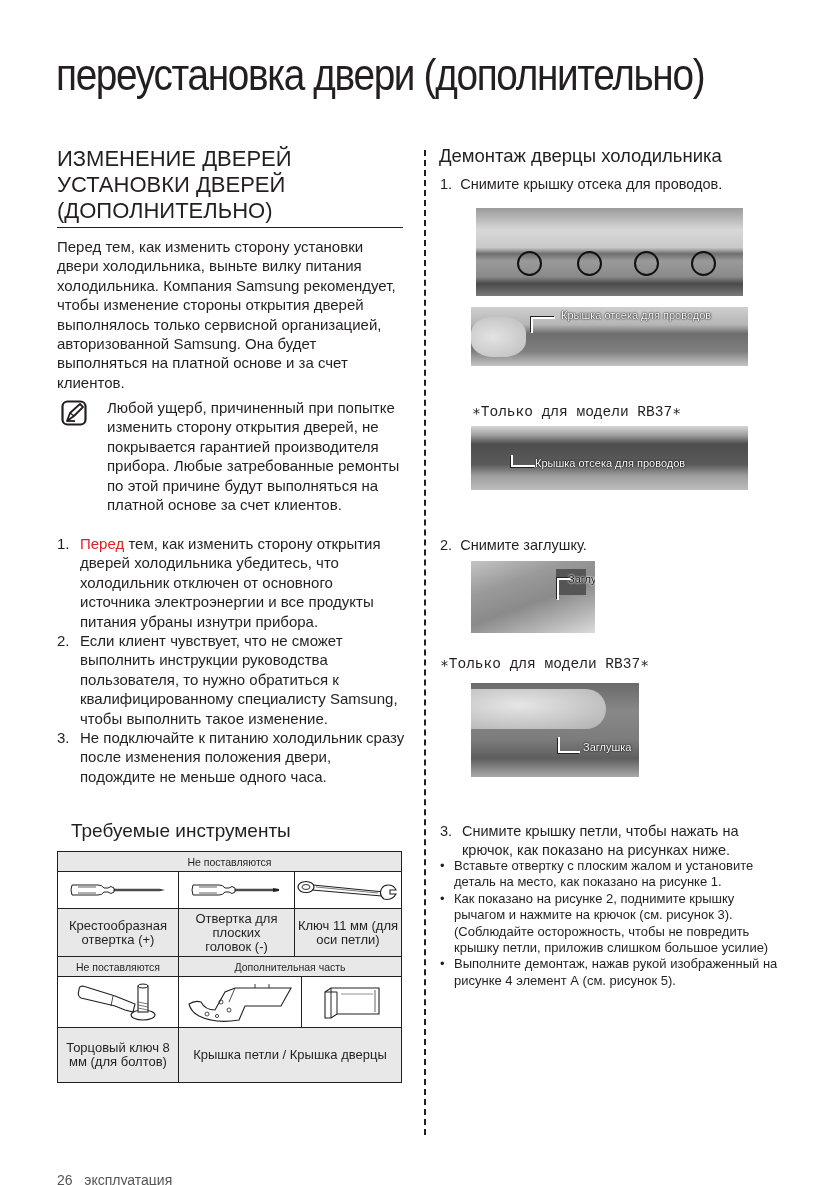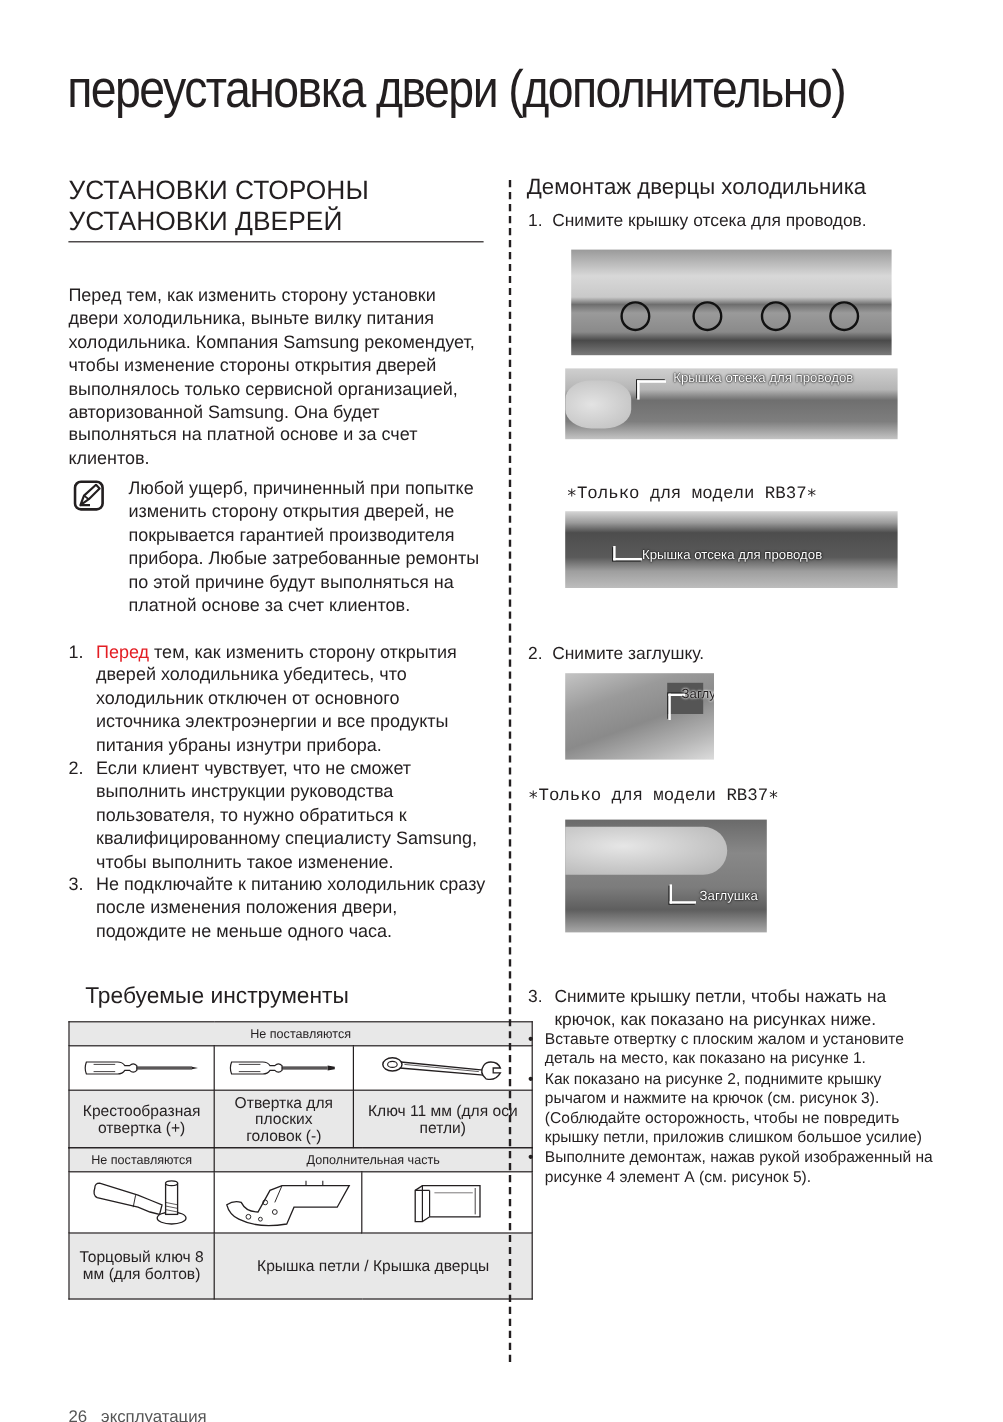--- a/index.html
+++ b/index.html
@@ -16,21 +16,21 @@
   .intro { left: 57px; top: 237px; width: 350px; font-size: 15px; line-height: 19.4px; }
   .note { left: 57px; top: 398px; width: 350px; }
   .note-icon { position: absolute; left: 4px; top: 2px; width: 26px; height: 26px; }
   .note-text { margin-left: 50px; font-size: 15px; line-height: 19.4px; }
   .steps { left: 57px; top: 534px; width: 350px; font-size: 15px; line-height: 19.4px; margin: 0; padding: 0; list-style: none; }
   .steps li { position: relative; padding-left: 23px; }
   .steps .num { position: absolute; left: 0; top: 0; }
   .red { color: #e31e24; }
 
   .tools-title { left: 57px; top: 820px; font-size: 19px; color: #231f20; margin-left: 14px; }
-  table.tools { position: absolute; left: 57px; border-collapse: collapse; width: 387px; }
+  table.tools { position: absolute; left: 57px; border-collapse: collapse; width: 345px; }
   table.tools td { border: 1px solid #231f20; text-align: center; padding: 0; }
   table.tools .hdr { background: #e8e8e8; font-size: 10.5px; height: 19px; }
   table.tools .img { height: 36px; background: #fff; }
   table.tools .lbl { background: #e8e8e8; font-size: 13px; line-height: 14px; height: 47px; }
   #t1 { top: 851px; }
   #t2 { top: 956px; }
   table.tools svg { display: block; margin: 0 auto; }
 
   .footer { left: 57px; top: 1134px; font-size: 14px; color: #555; margin-top: 38px; }
 
@@ -50,22 +50,23 @@
   .bullets { left: 438px; top: 858px; width: 345px; font-size: 13px; line-height: 16.4px; margin: 0; padding: 0; list-style: none; }
   .bullets li { position: relative; padding-left: 16px; }
   .bullets li::before { content: "•"; position: absolute; left: 2px; top: 0; }
 </style>
 </head>
 <body>
 
 <div class="abs page-title">переустановка двери (дополнительно)</div>
 
 <div class="abs sec-title">
-  <div>УСТАНОВКИ СТОРОНЫ</div>
+  <div>ИЗМЕНЕНИЕ ДВЕРЕЙ</div>
   <div>УСТАНОВКИ ДВЕРЕЙ</div>
+  <div>(ДОПОЛНИТЕЛЬНО)</div>
 </div>
 
 <div class="abs intro">Перед тем, как изменить сторону установки двери холодильника, выньте вилку питания холодильника. Компания Samsung рекомендует, чтобы изменение стороны открытия дверей выполнялось только сервисной организацией, авторизованной Samsung. Она будет выполняться на платной основе и за счет клиентов.</div>
 
 <div class="abs note">
   <svg class="note-icon" viewBox="0 0 26 26">
     <rect x="1.5" y="1.5" width="23" height="23" rx="5" fill="none" stroke="#231f20" stroke-width="2.2"></rect>
     <path d="M6 21 L9 13 L19 4 L22 7 L13 16 Z" fill="none" stroke="#231f20" stroke-width="1.8" stroke-linejoin="round"></path>
     <path d="M9 13 L13 16" stroke="#231f20" stroke-width="1.5"></path>
     <path d="M6 21 L14 21" stroke="#231f20" stroke-width="1.8"></path>

